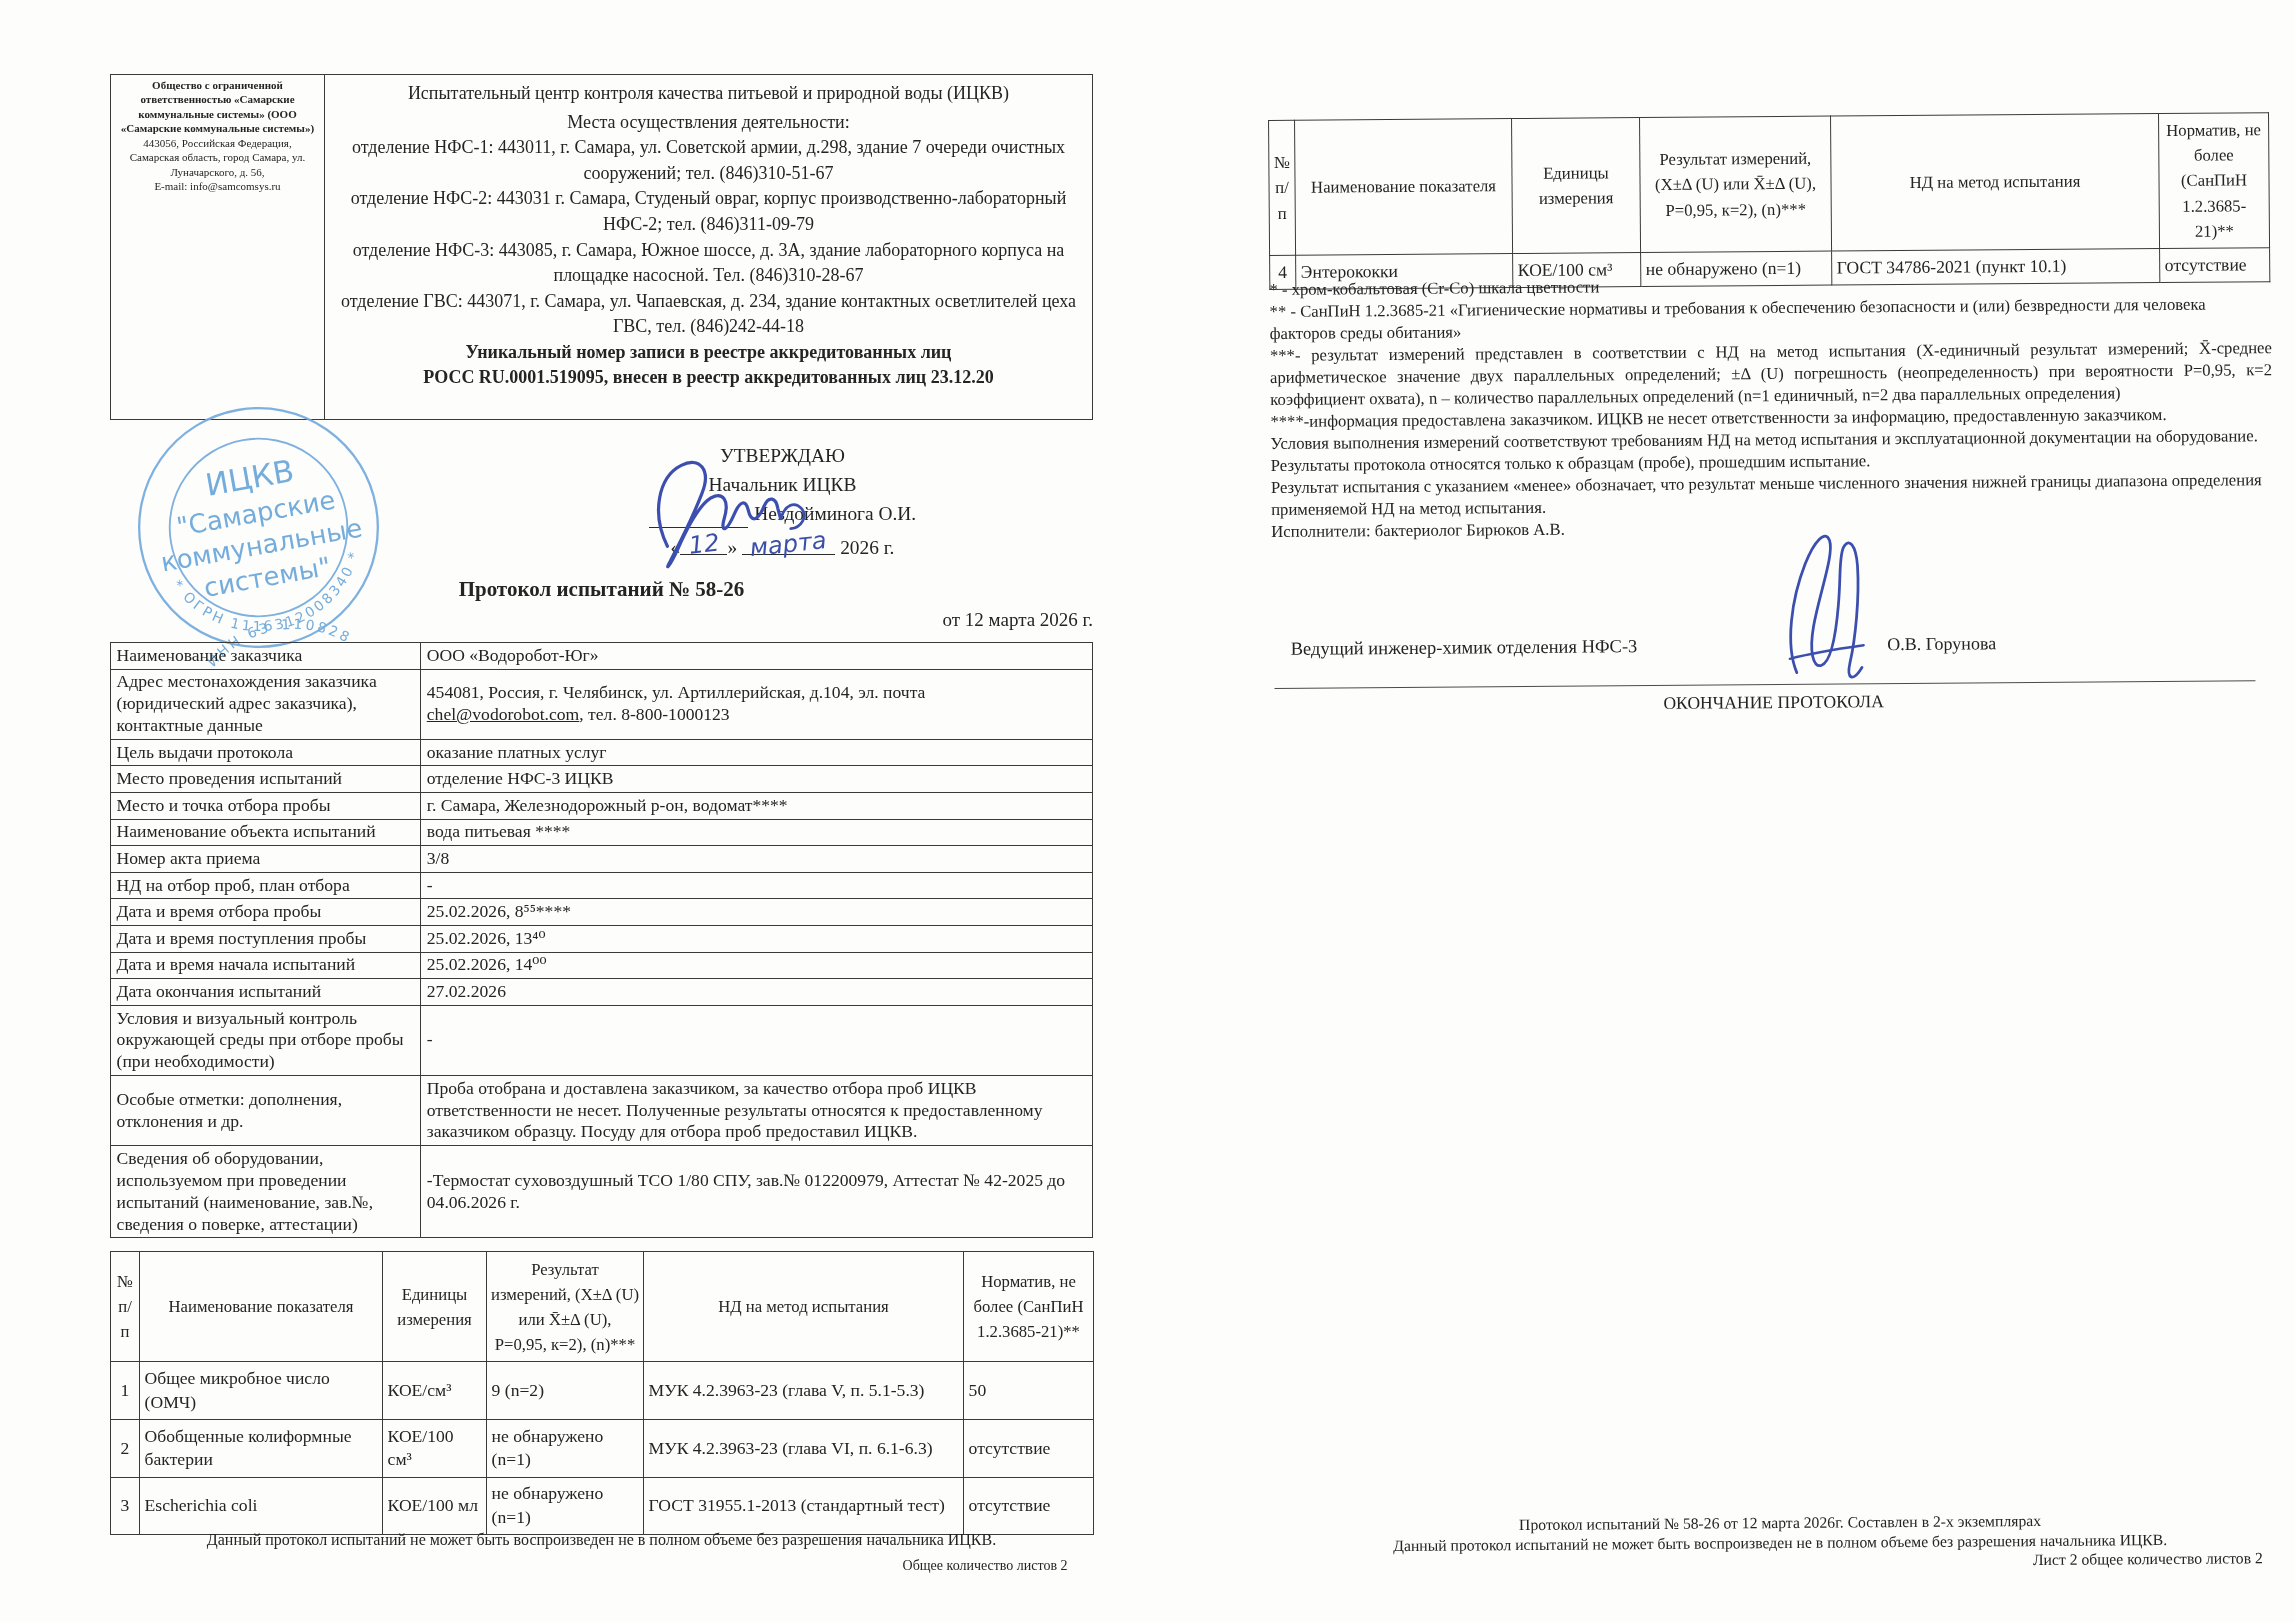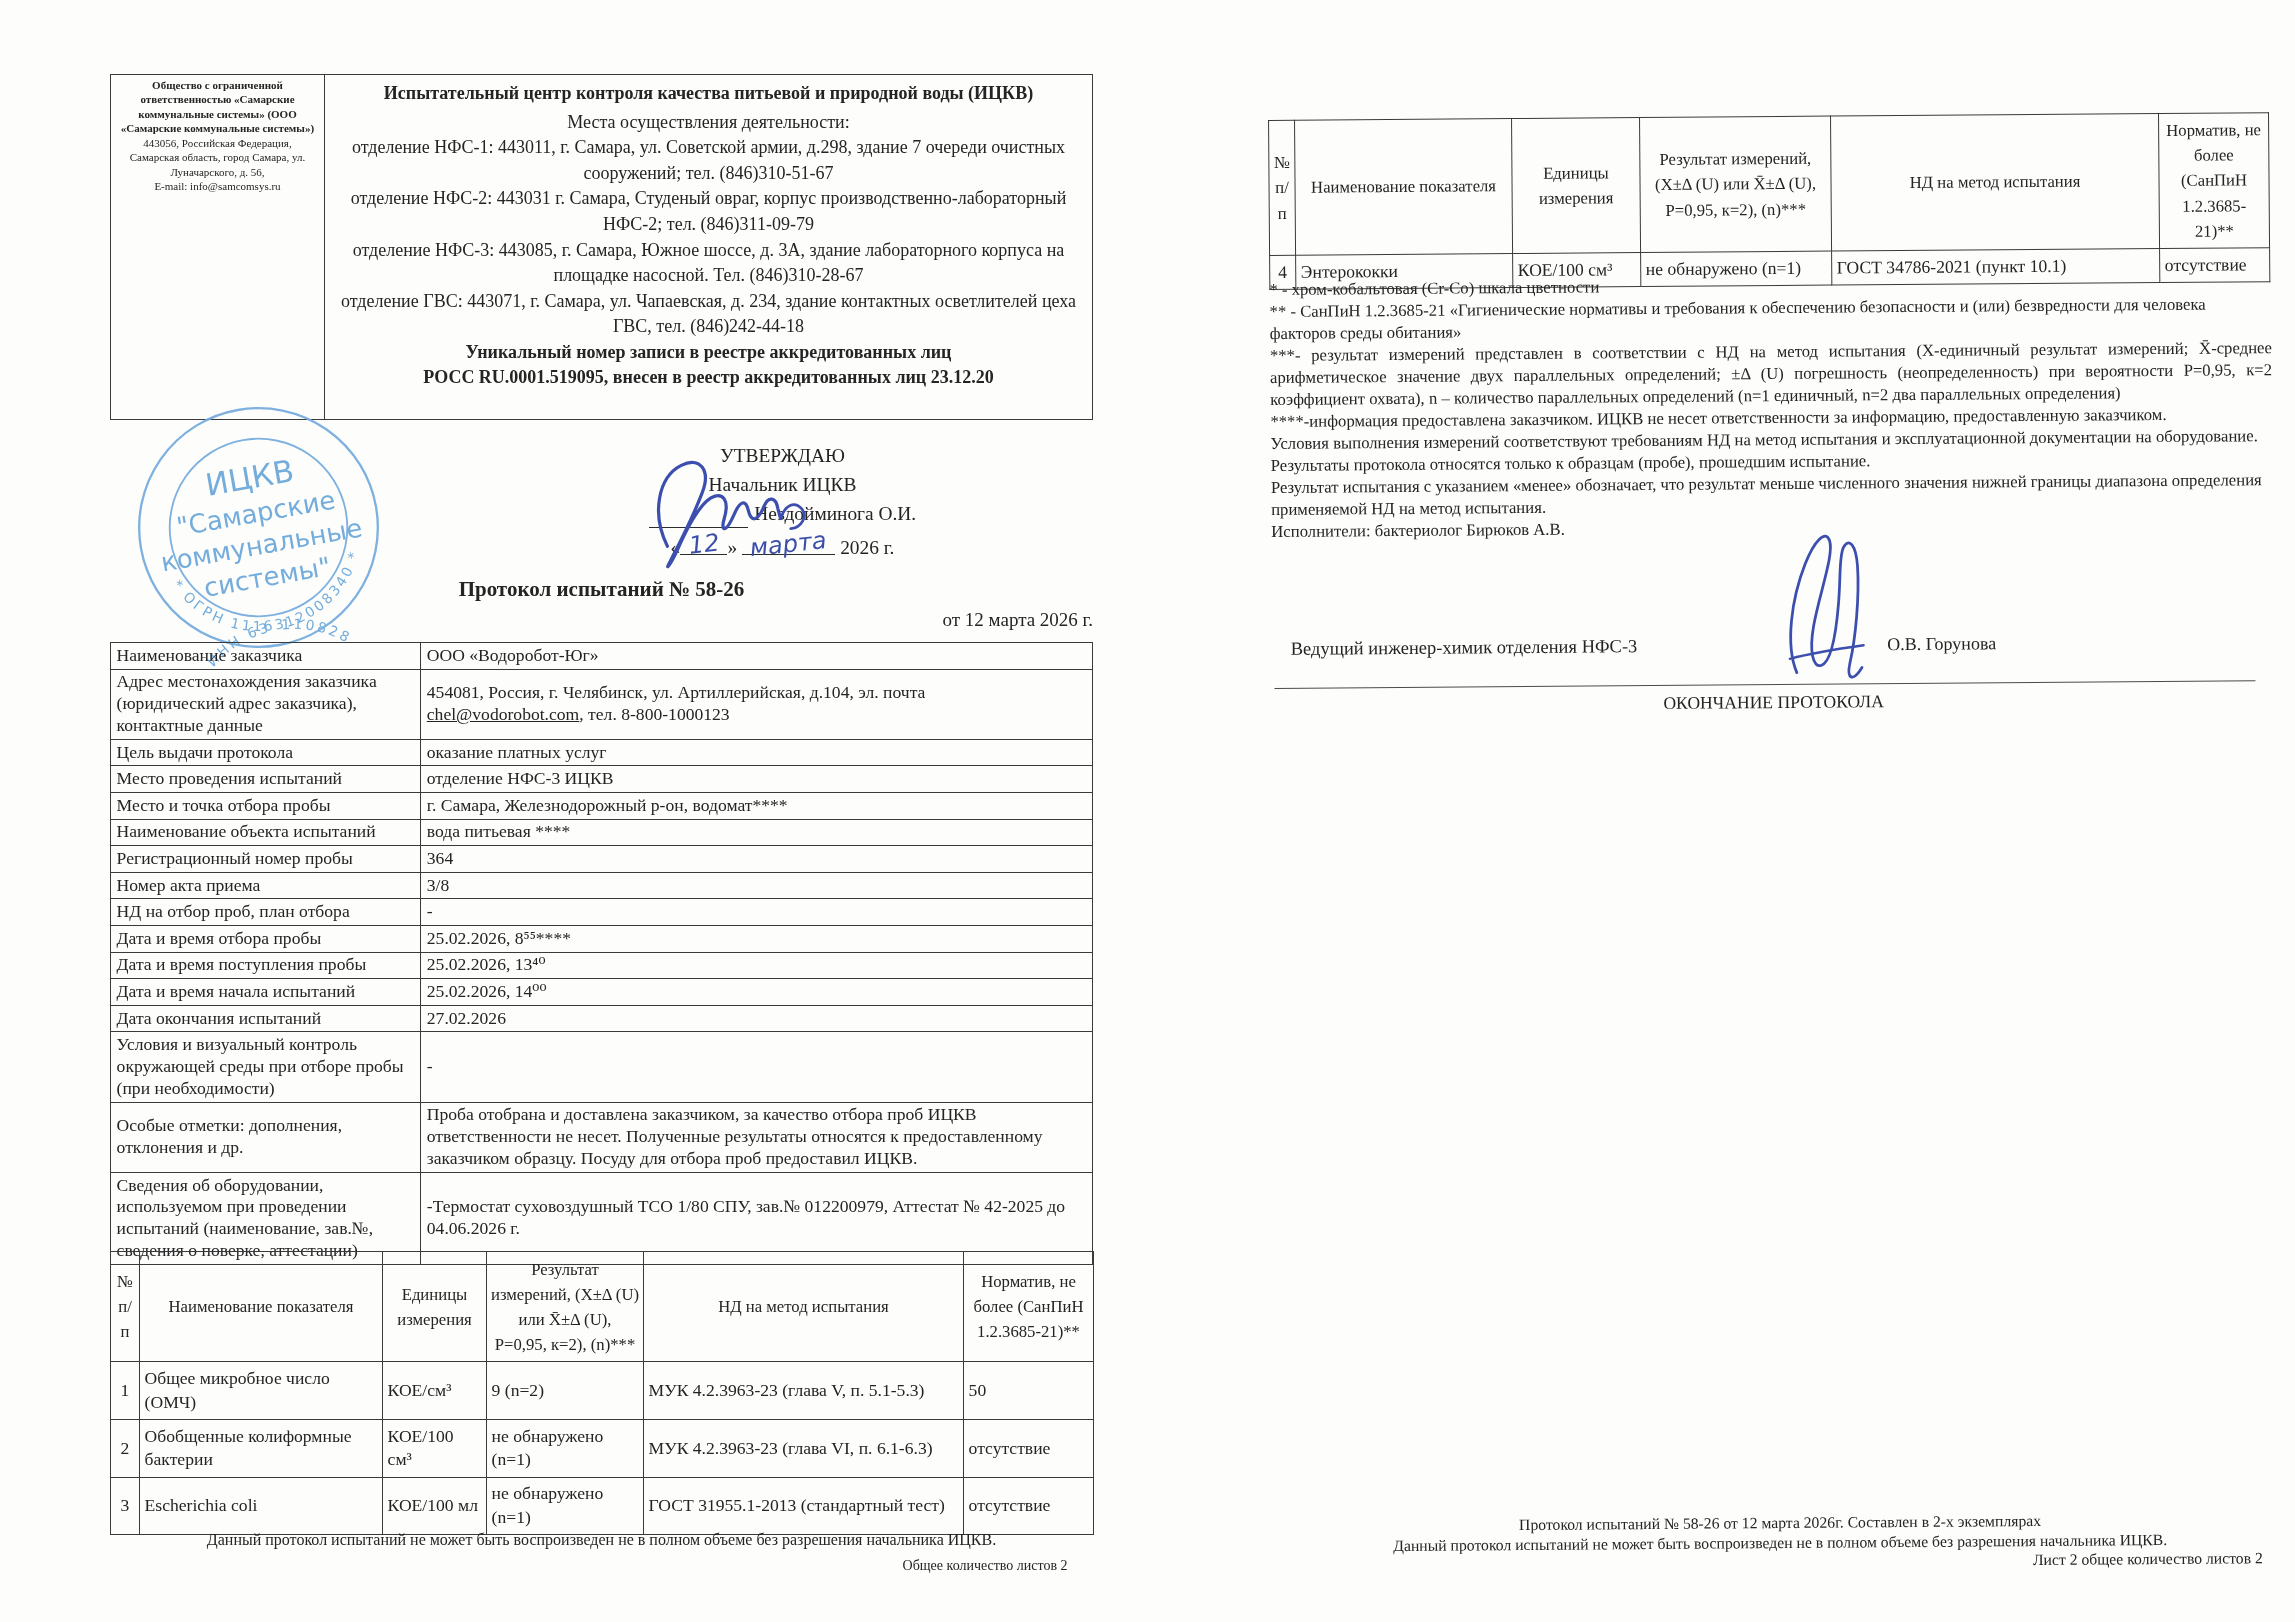--- a/index.html
+++ b/index.html
@@ -11,21 +11,21 @@
   .page{position:absolute;}
   #page1{left:110px;top:74px;width:983px;height:1549px;}
   #page2{left:1268px;top:117px;width:1002px;height:1506px;transform:rotate(-0.45deg);transform-origin:0 0;}
   .bold{font-weight:bold;}
   
   .head-table{position:absolute;left:0;top:0;width:983px;height:346px;border-collapse:collapse;table-layout:fixed;}
   .head-table td{border:1.9px solid #3a3a3a;padding:2.8px 6.5px;vertical-align:top;}
   td.org-cell{width:200px;font-size:11px;line-height:1.32;text-align:center;font-weight:bold;}
   .org-address{font-weight:normal;}
   td.center-cell{font-size:18px;line-height:1.42;text-align:center;padding-top:5.6px;}
-  .center-title{font-weight:bold;margin-bottom:3.7px;}
+  .center-title{font-weight:normal;margin-bottom:3.7px;}
   
   .stamp{position:absolute;left:18.5px;top:324px;transform:rotate(-10deg);opacity:0.92;}
   .stamp text{fill:#69a6d9;}
   .stamp .ring-text{font-family:"DejaVu Sans",sans-serif;font-size:30px;letter-spacing:6px;}
   .stamp .c1{font-family:"DejaVu Sans",sans-serif;font-size:66px;}
   .stamp .c2{font-family:"DejaVu Sans",sans-serif;font-size:56px;}
   
   .approval{position:absolute;left:490px;top:367px;width:365px;font-size:19.4px;line-height:1.5;text-align:center;}
   .sig-row{display:flex;align-items:flex-end;justify-content:center;}
   .blank-line{display:inline-block;width:99px;height:21px;border-bottom:1.4px solid #2c2c2c;margin-right:6.5px;}
@@ -161,24 +161,20 @@
       </tr>
       <tr>
         <td class="lbl">Место и точка отбора пробы</td>
         <td>г. Самара, Железнодорожный р-он, водомат****</td>
       </tr>
       <tr>
         <td class="lbl">Наименование объекта испытаний</td>
         <td>вода питьевая ****</td>
       </tr>
       <tr>
-        <td class="lbl">Регистрационный номер пробы</td>
-        <td>364</td>
-      </tr>
-      <tr>
         <td class="lbl">Номер акта приема</td>
         <td>3/8</td>
       </tr>
       <tr>
         <td class="lbl">НД на отбор проб, план отбора</td>
         <td>-</td>
       </tr>
       <tr>
         <td class="lbl">Дата и время отбора пробы</td>
         <td>25.02.2026, 8⁵⁵****</td>

